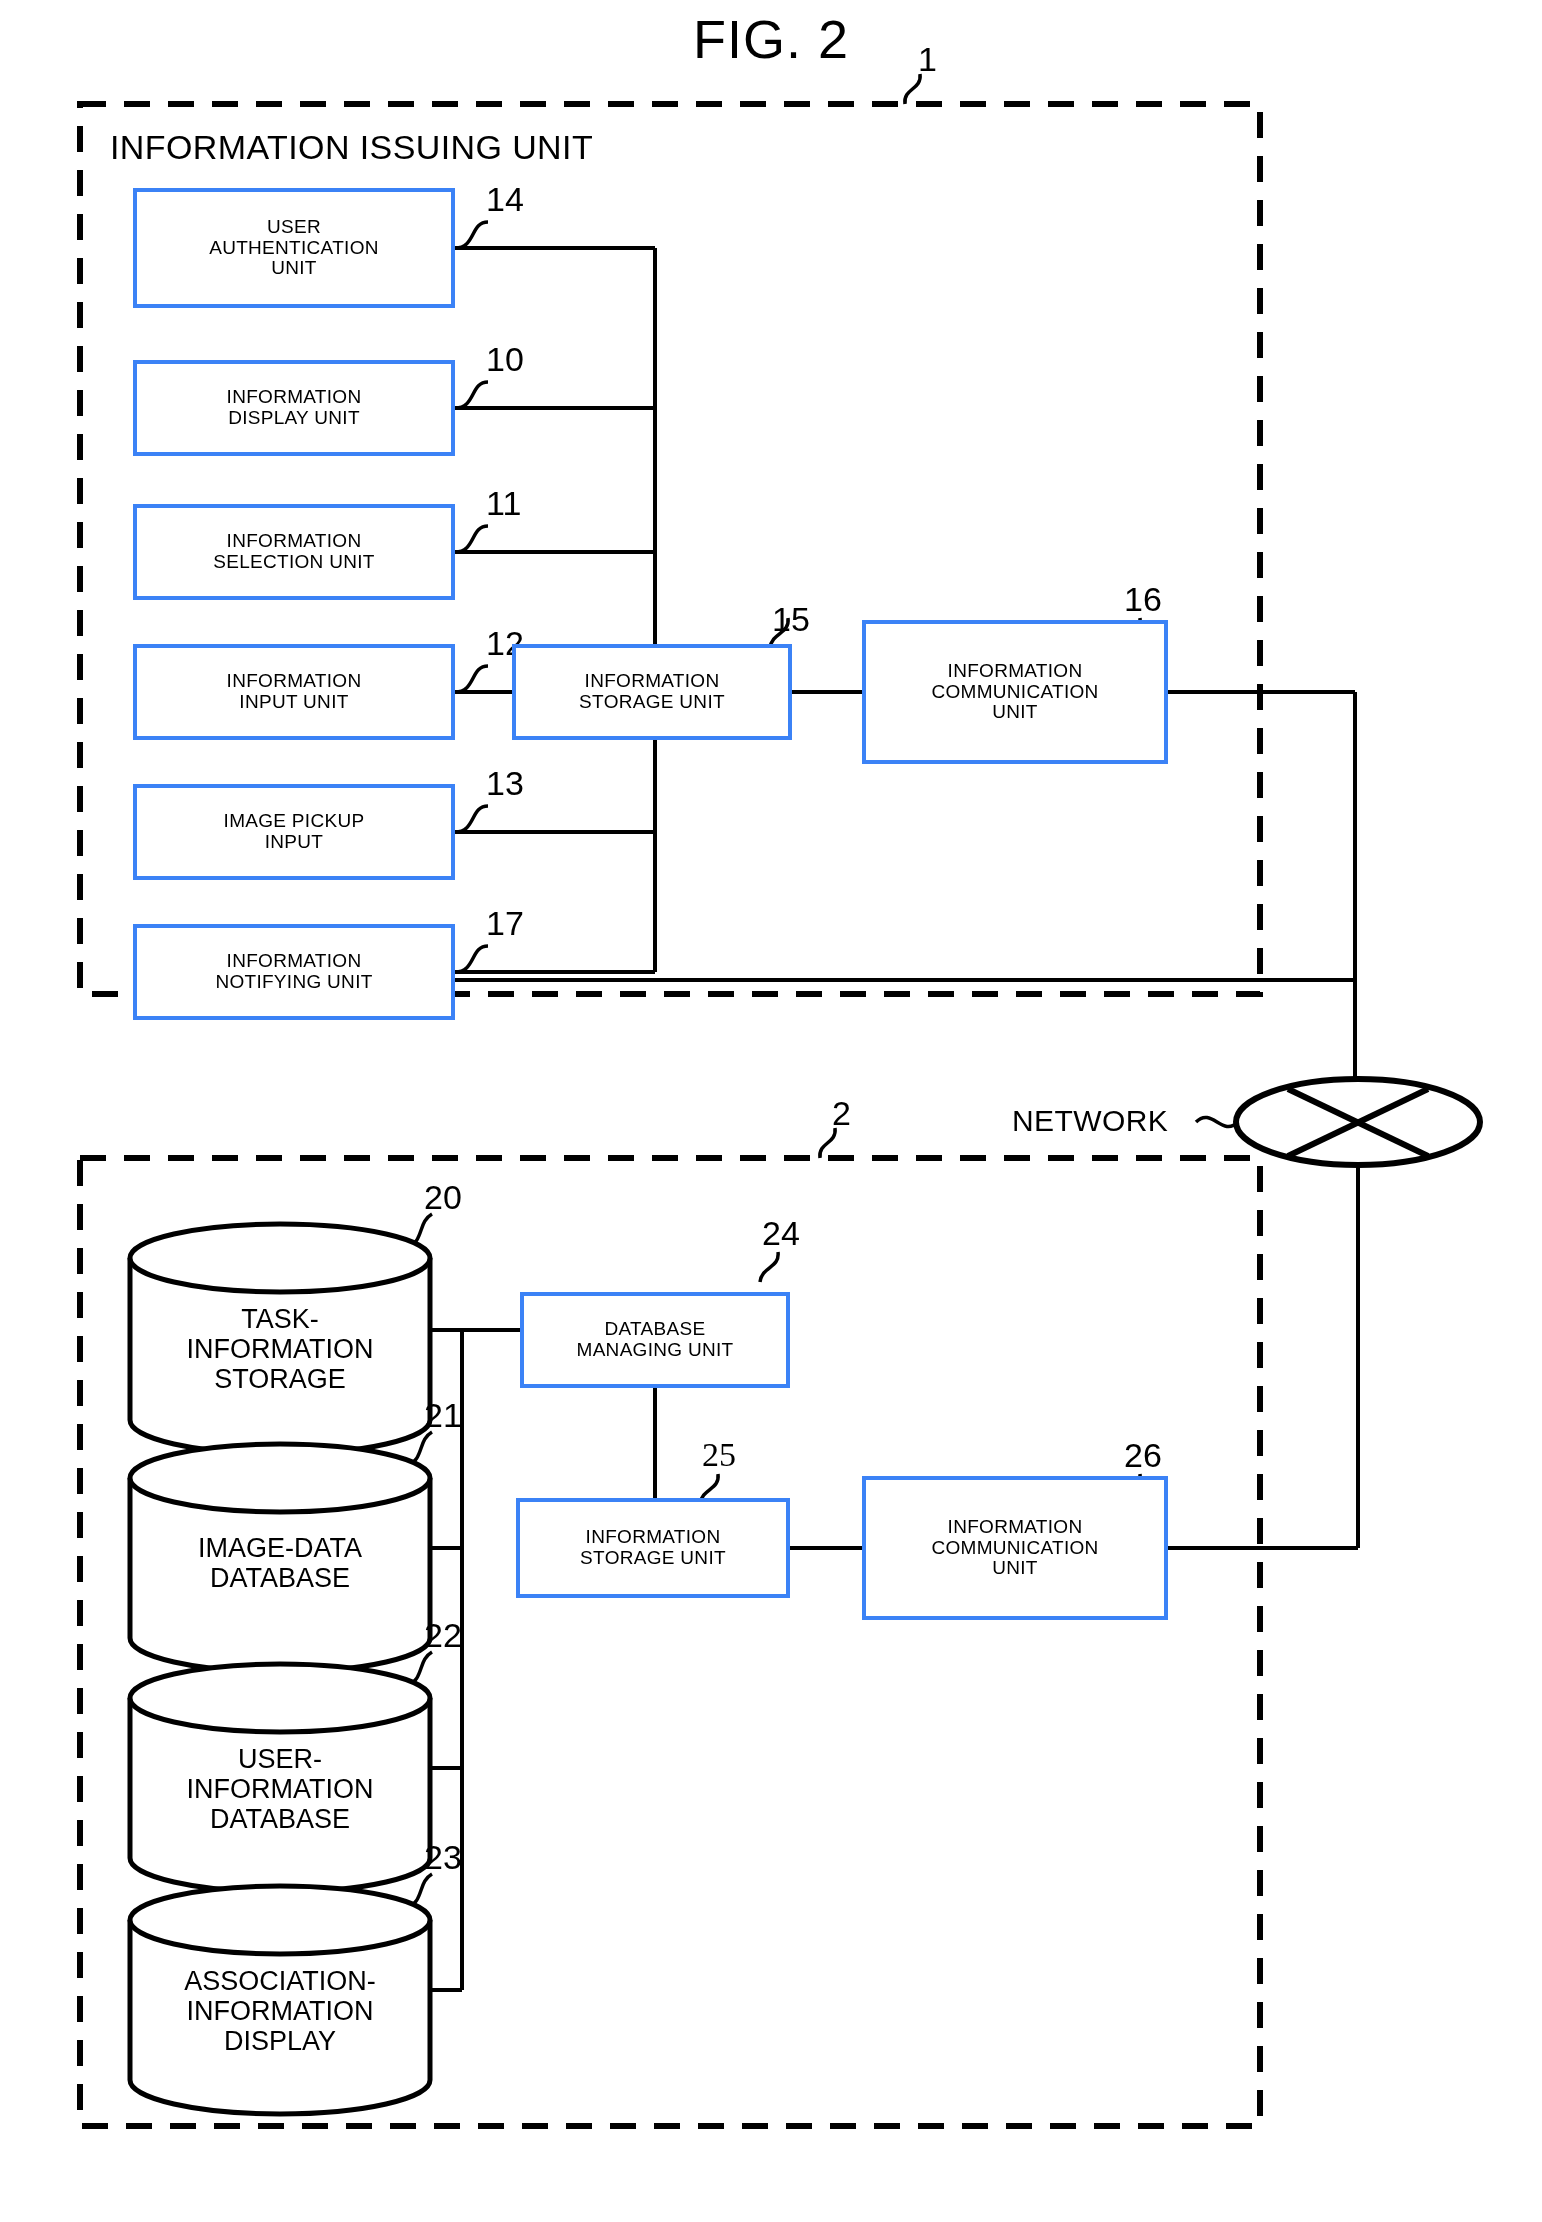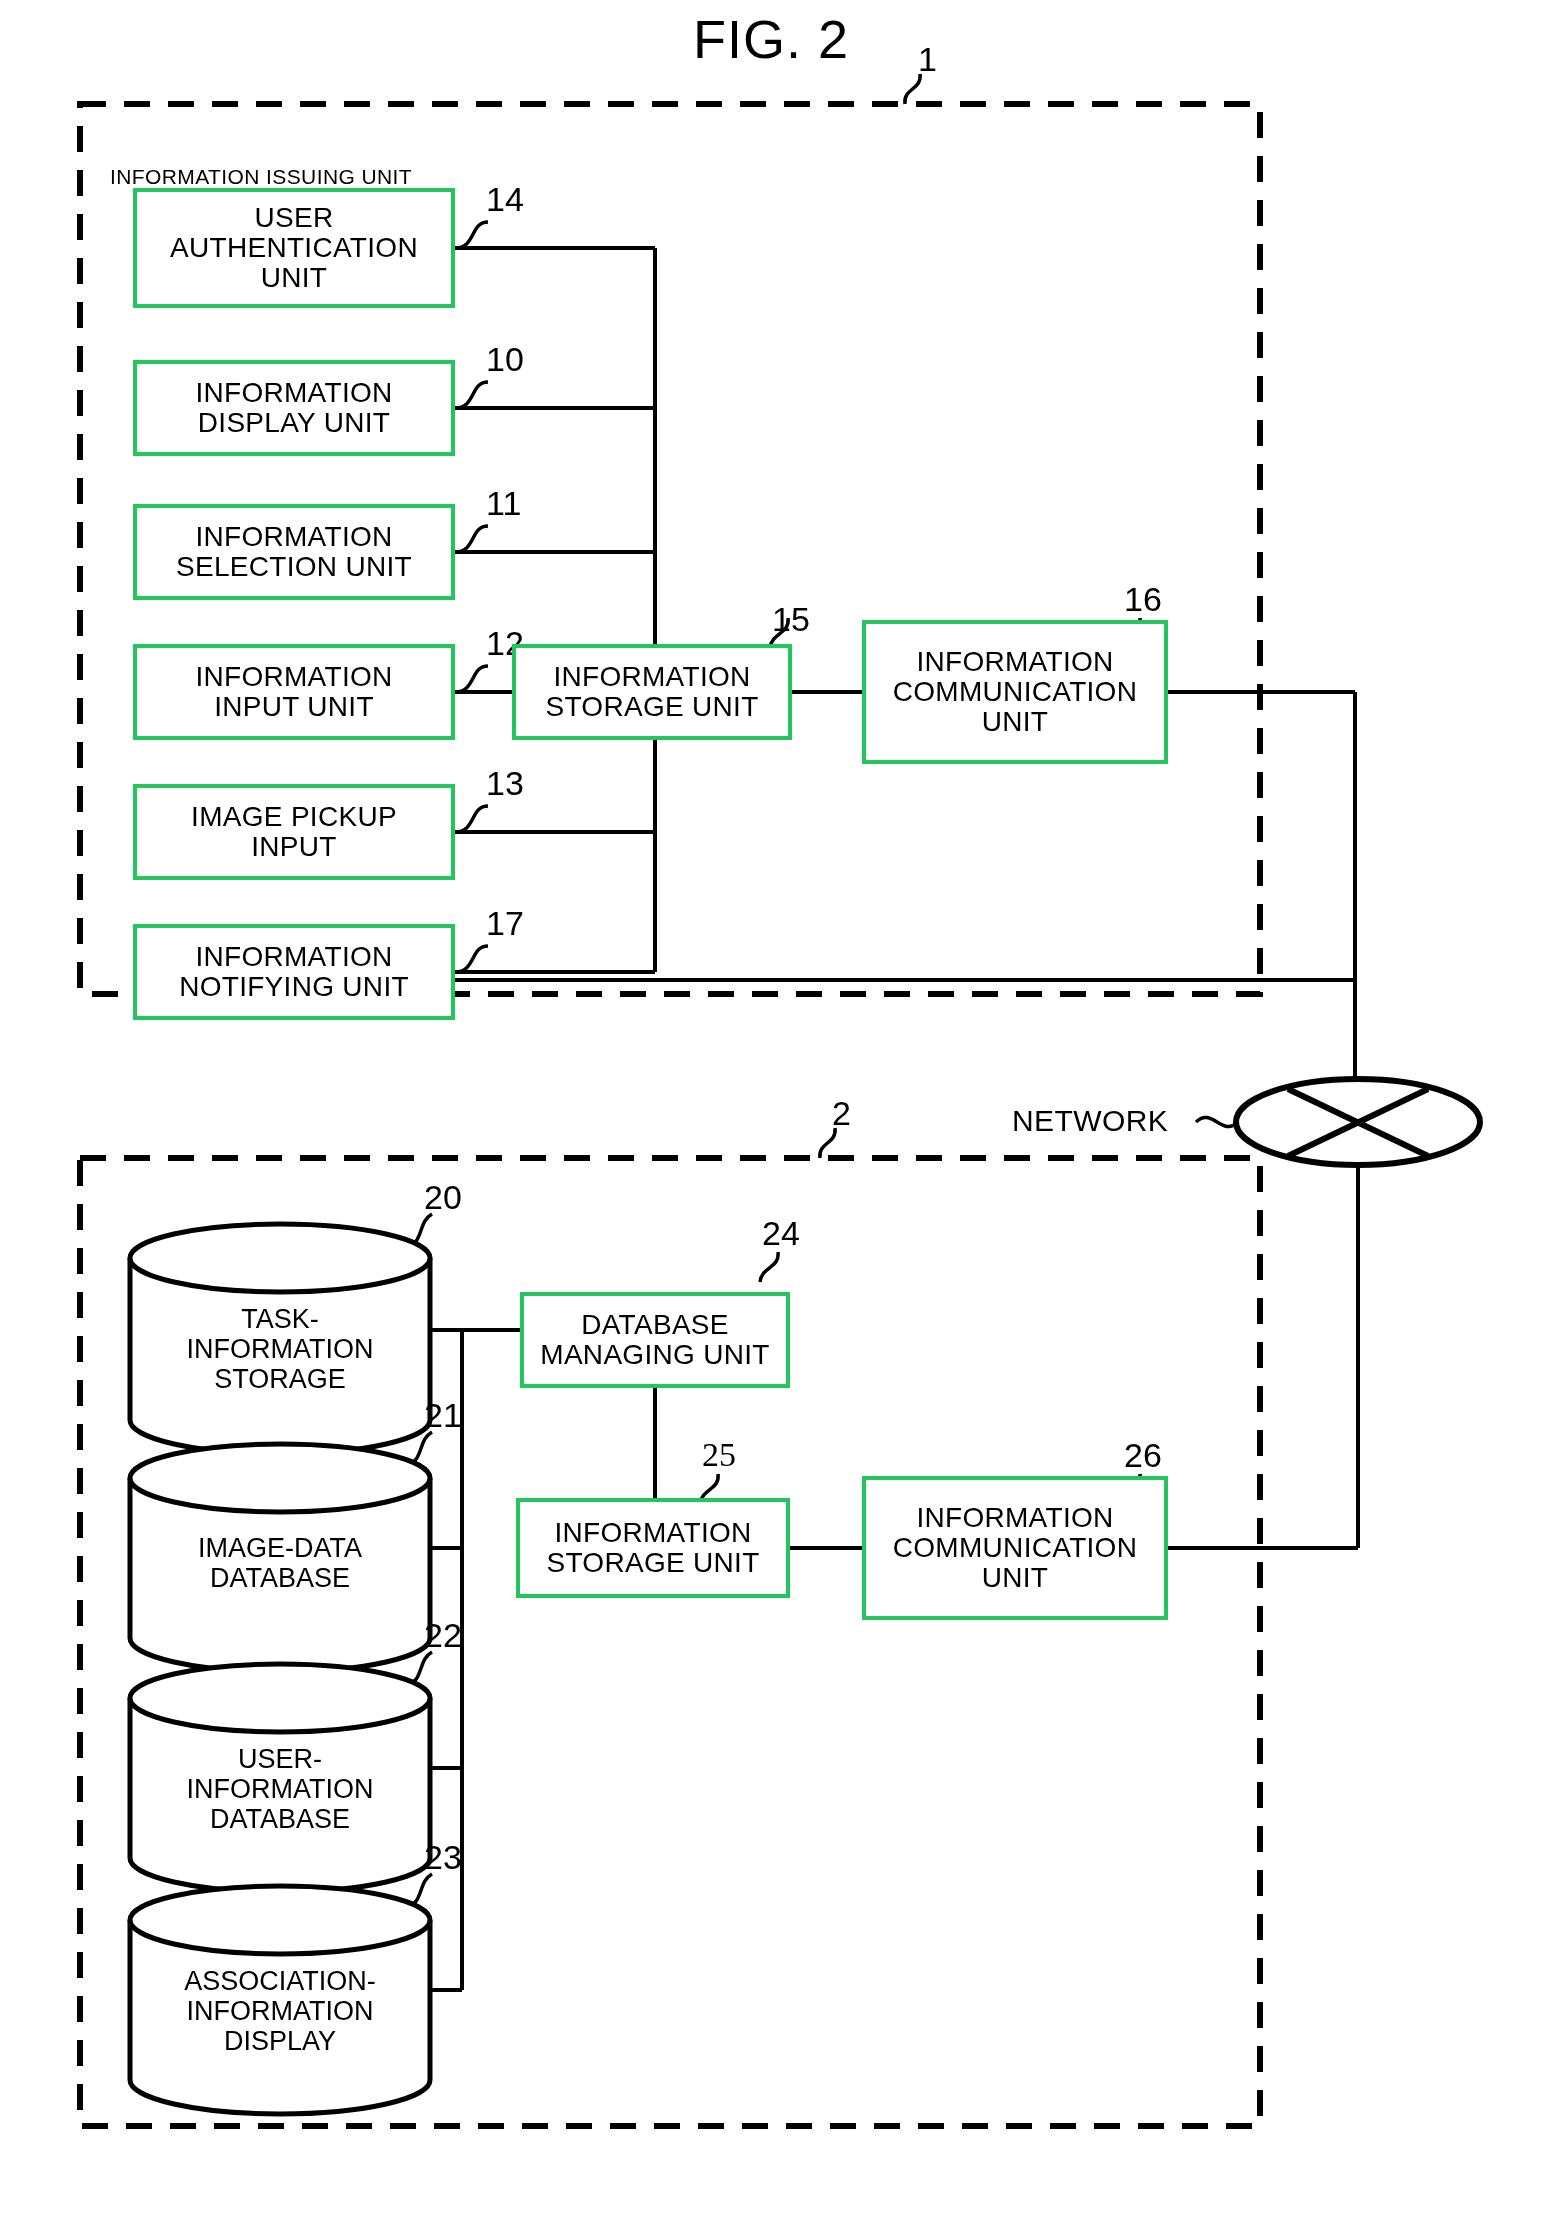--- a/index.html
+++ b/index.html
@@ -29,49 +29,48 @@
   svg.layer {
     position: absolute;
     left: 0;
     top: 0;
     width: 1542px;
     height: 2222px;
     pointer-events: none;
   }
   .unit-box {
     position: absolute;
-    border: 4px solid #22c55e;
+    border: 4px solid #3b82f6;
     background: #fff;
     display: flex;
     align-items: center;
     justify-content: center;
     text-align: center;
     line-height: 1.08;
-    font-size: 28px;
+    font-size: 19px;
     letter-spacing: 0.3px;
     box-sizing: border-box;
     font-family: "Liberation Sans", sans-serif;
   }
   .db-label {
     position: absolute;
     display: flex;
     align-items: center;
     justify-content: center;
     text-align: center;
     line-height: 1.1;
     font-size: 27px;
     box-sizing: border-box;
     font-family: "Liberation Sans", sans-serif;
   }
   .section-label {
     position: absolute;
-    font-size: 21px;
+    font-size: 34px;
     letter-spacing: 0.4px;
     white-space: nowrap;
-    margin-top: 37px;
   }
   .ref-num {
     position: absolute;
     font-size: 34px;
     font-family: "Liberation Sans", sans-serif;
   }
   .net-label {
     position: absolute;
     font-size: 30px;
     letter-spacing: 0.4px;

